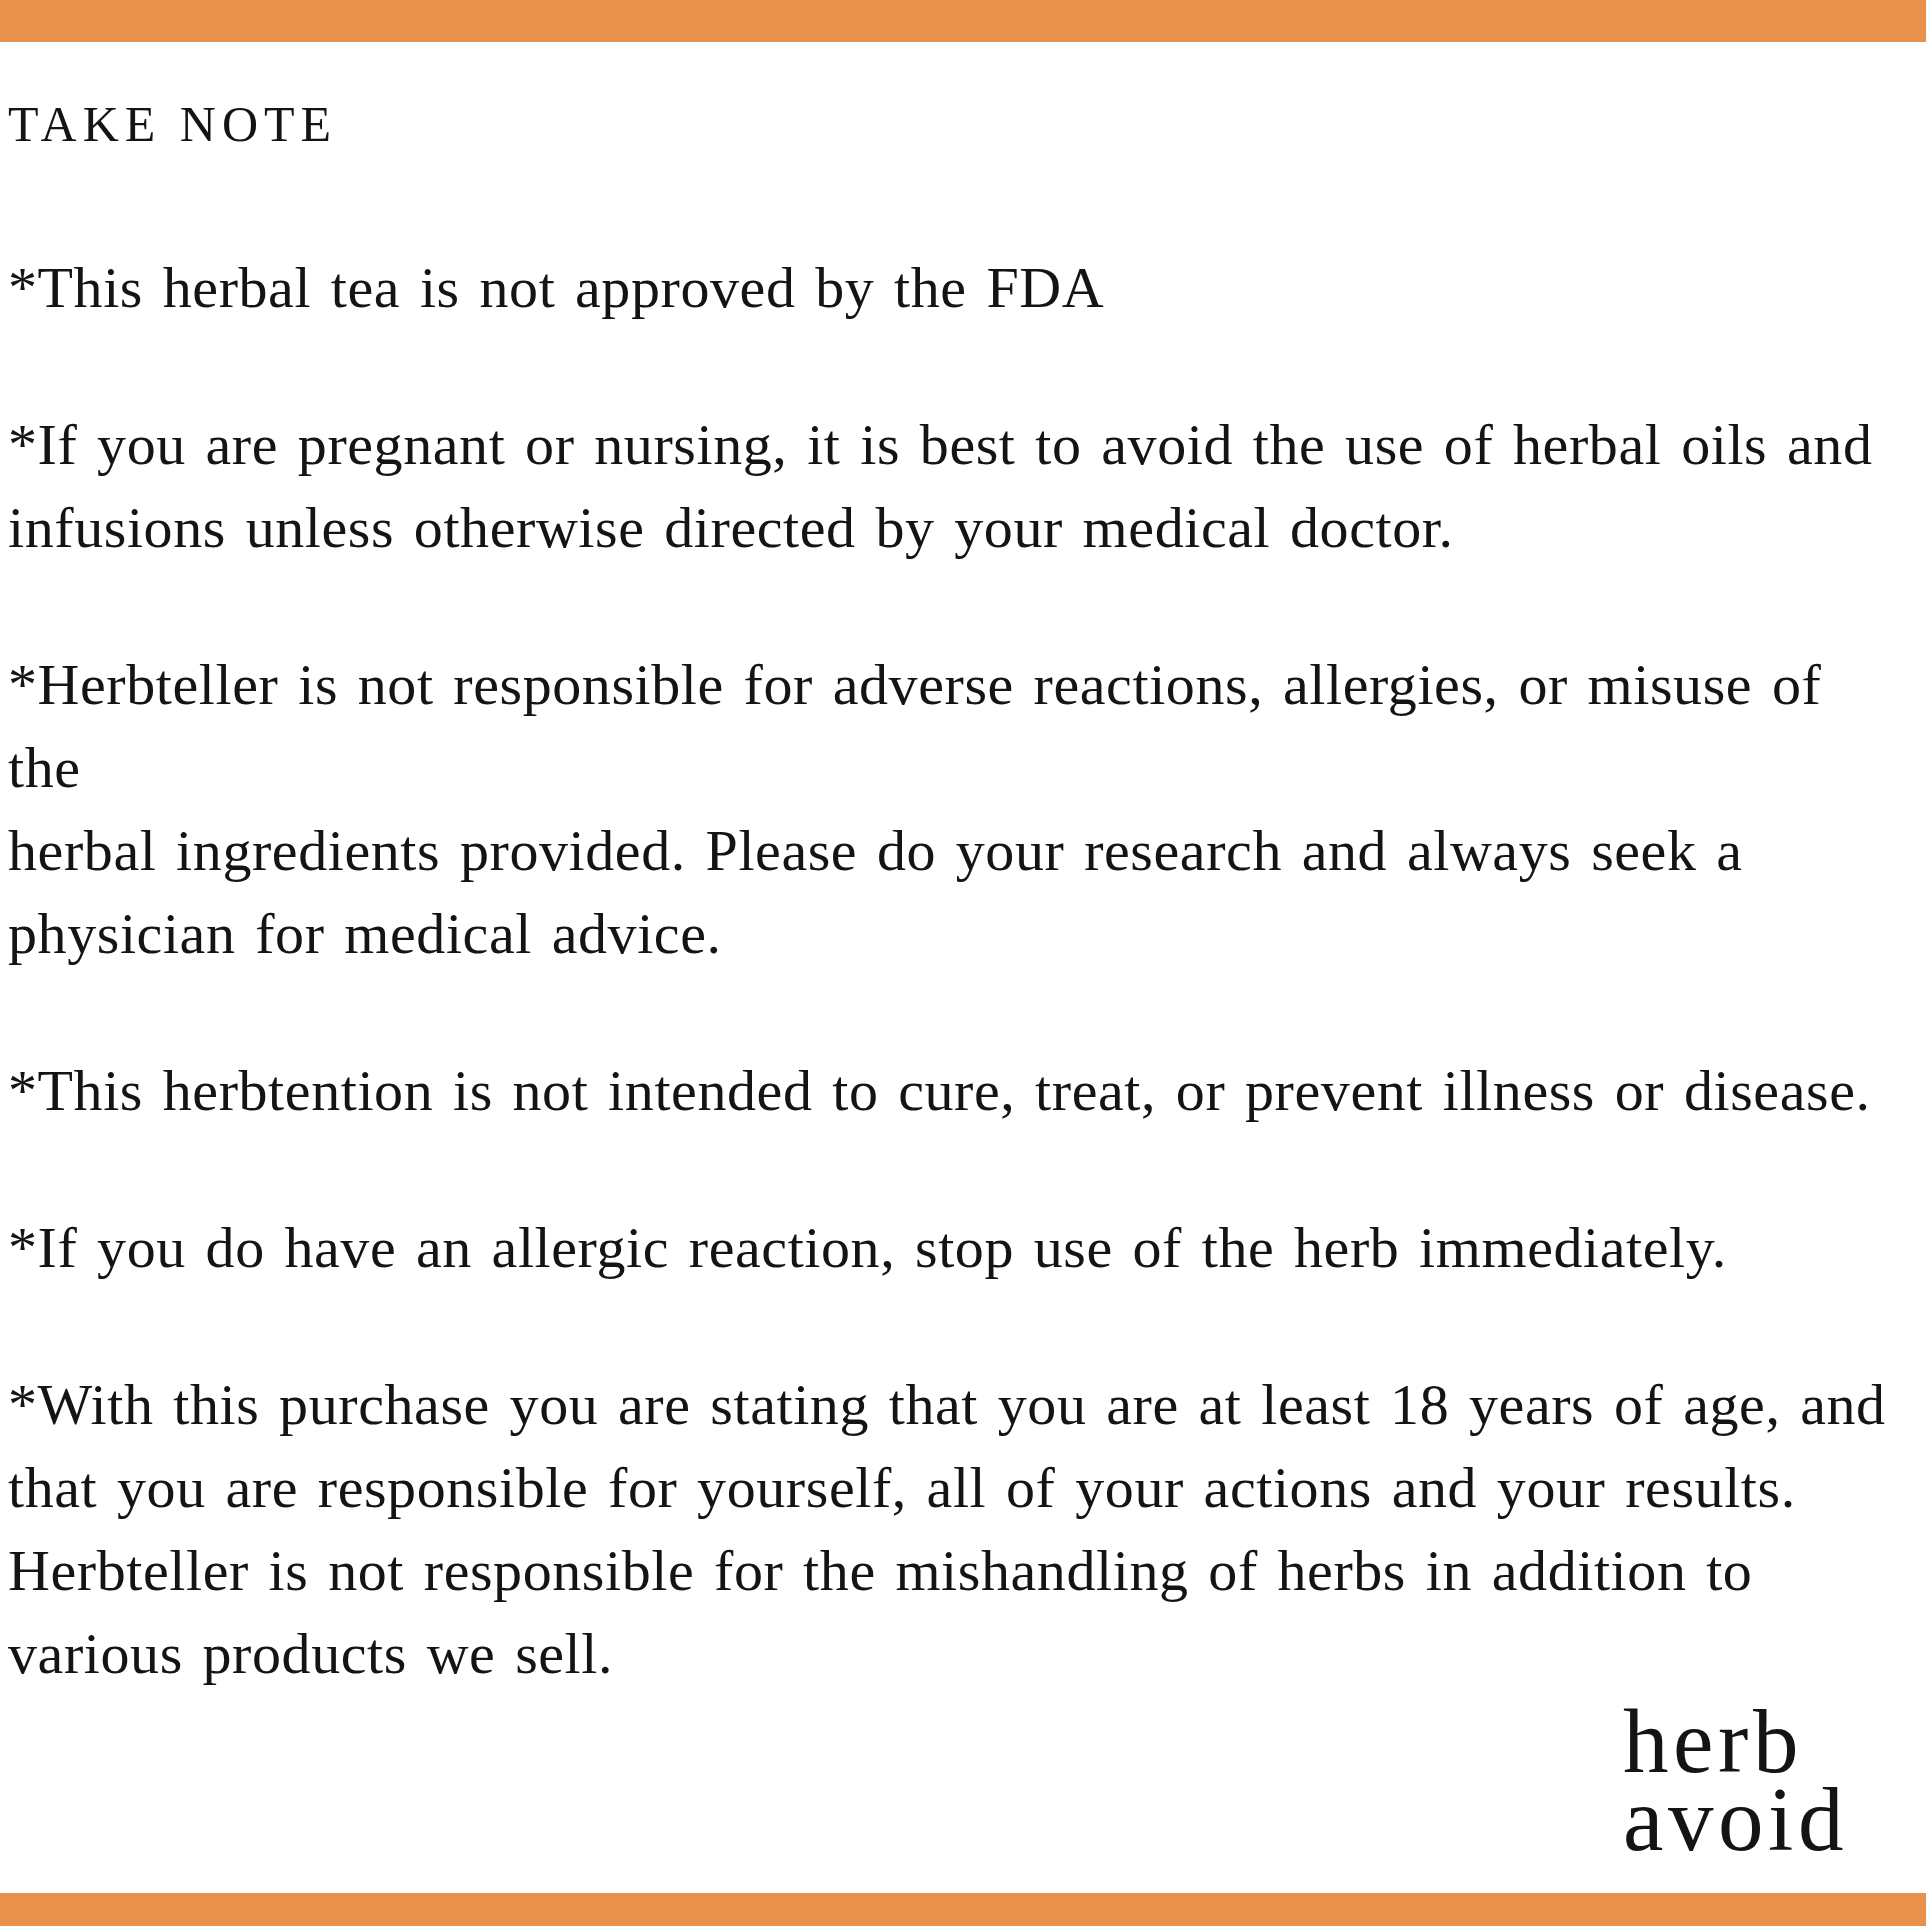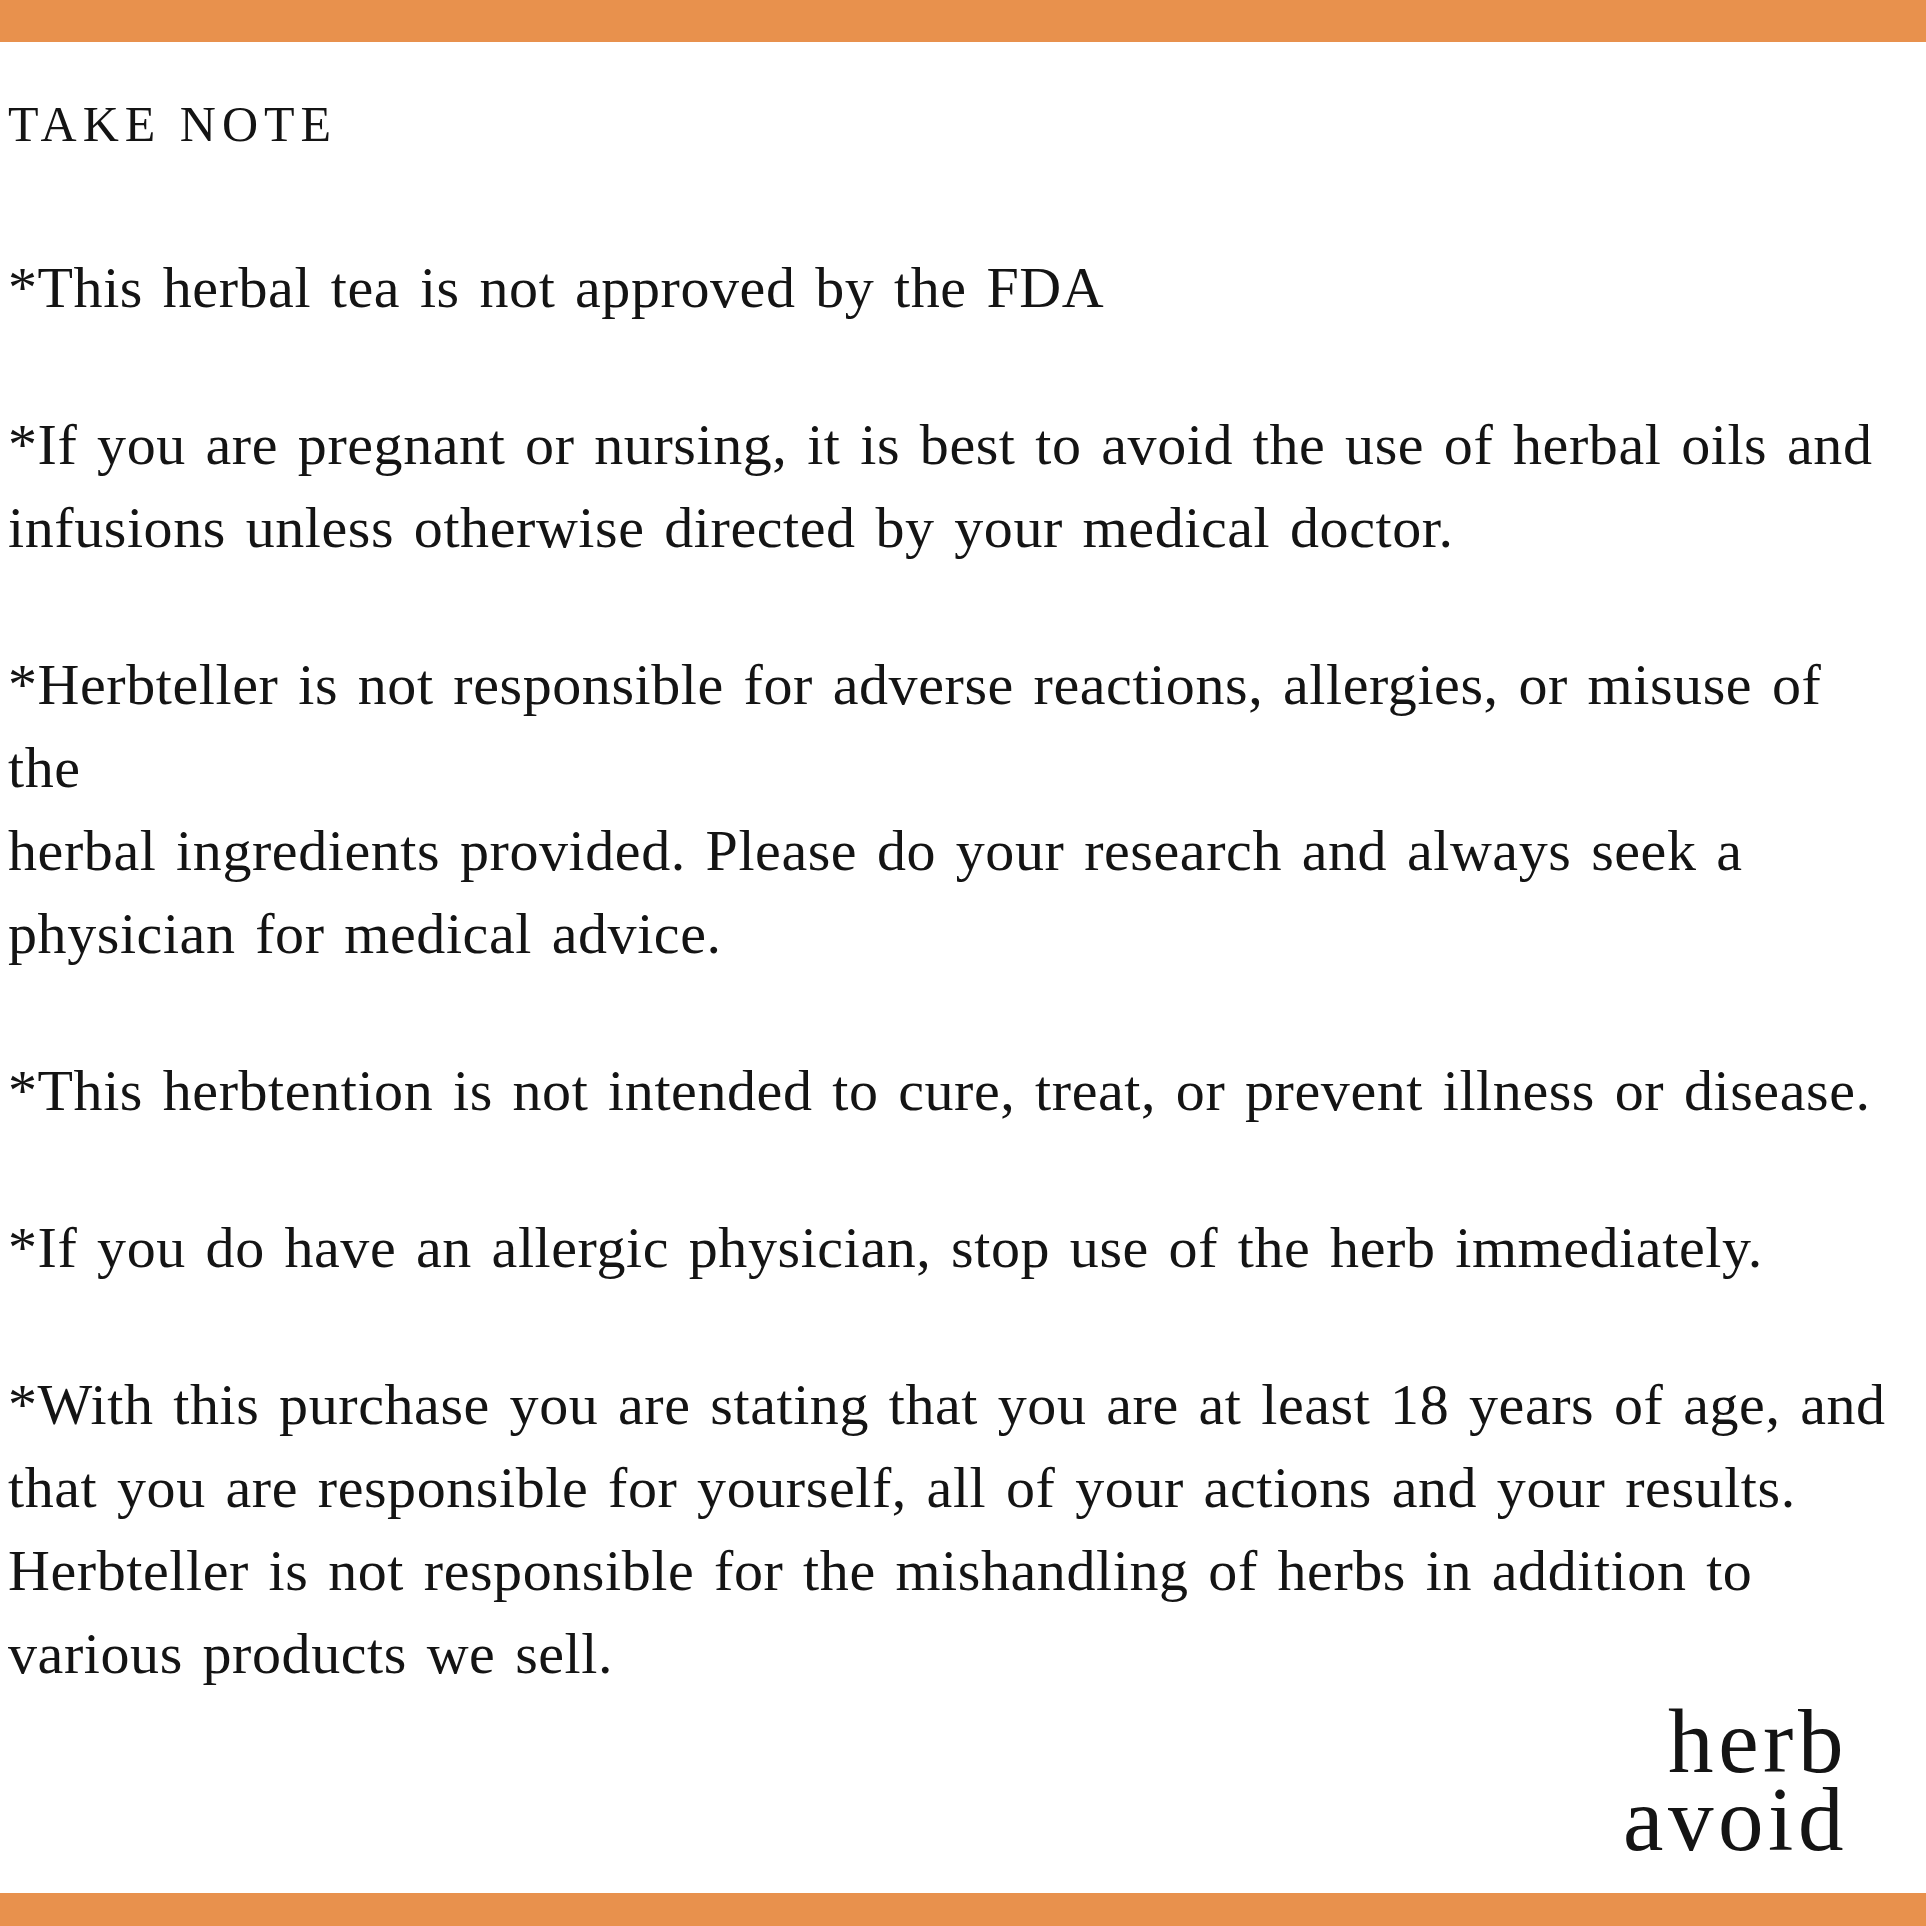--- a/index.html
+++ b/index.html
@@ -49,21 +49,21 @@
     word-spacing: 0.08em;
     letter-spacing: 0.01em;
     color: var(--ink);
   }
   p.note.first { margin-top: 97px; }
 
   .logo {
     position: absolute;
     right: 79px;
     bottom: 69px;
-    text-align: right;
+    text-align: left;
     font-size: 91px;
     line-height: 0.85;
     letter-spacing: 0.05em;
     color: var(--ink);
     font-weight: 400;
   }
 </style>
 </head>
 <body>
 
@@ -76,21 +76,21 @@
 
   <p class="note">*If you are pregnant or nursing, it is best to avoid the use of herbal oils and
 infusions unless otherwise directed by your medical doctor.</p>
 
   <p class="note">*Herbteller is not responsible for adverse reactions, allergies, or misuse of the
 herbal ingredients provided. Please do your research and always seek a
 physician for medical advice.</p>
 
   <p class="note">*This herbtention is not intended to cure, treat, or prevent illness or disease.</p>
 
-  <p class="note">*If you do have an allergic physician, stop use of the herb immediately.</p>
+  <p class="note">*If you do have an allergic reaction, stop use of the herb immediately.</p>
 
   <p class="note">*With this purchase you are stating that you are at least 18 years of age, and
 that you are responsible for yourself, all of your actions and your results.
 Herbteller is not responsible for the mishandling of herbs in addition to
 various products we sell.</p>
 </main>
 
 <div class="logo">
   <div>herb</div>
   <div>avoid</div>

